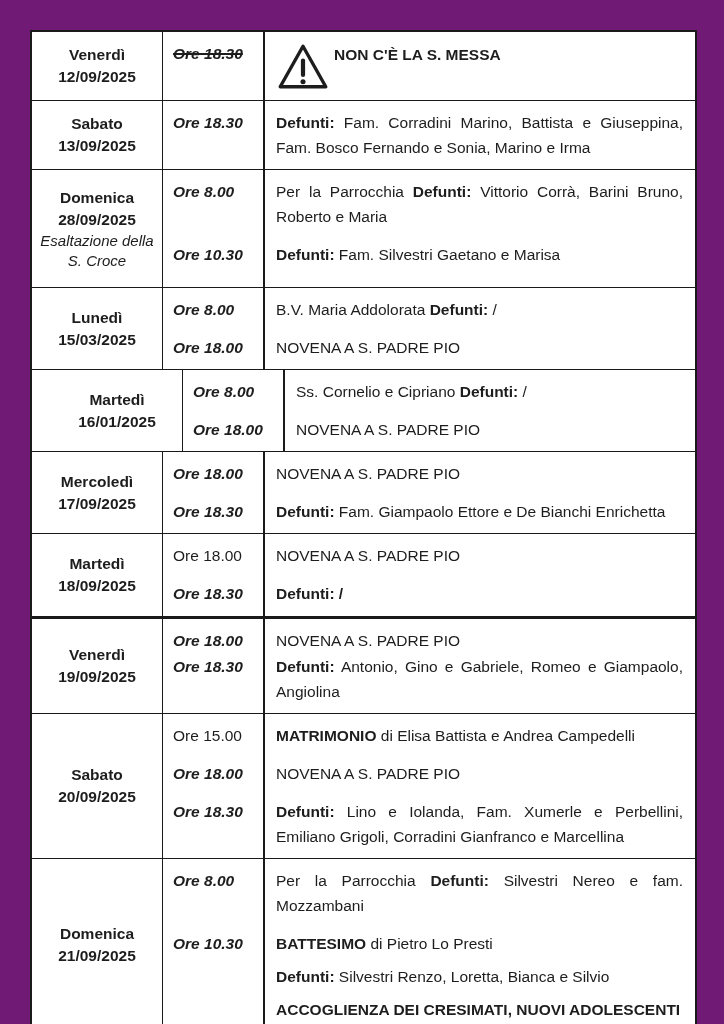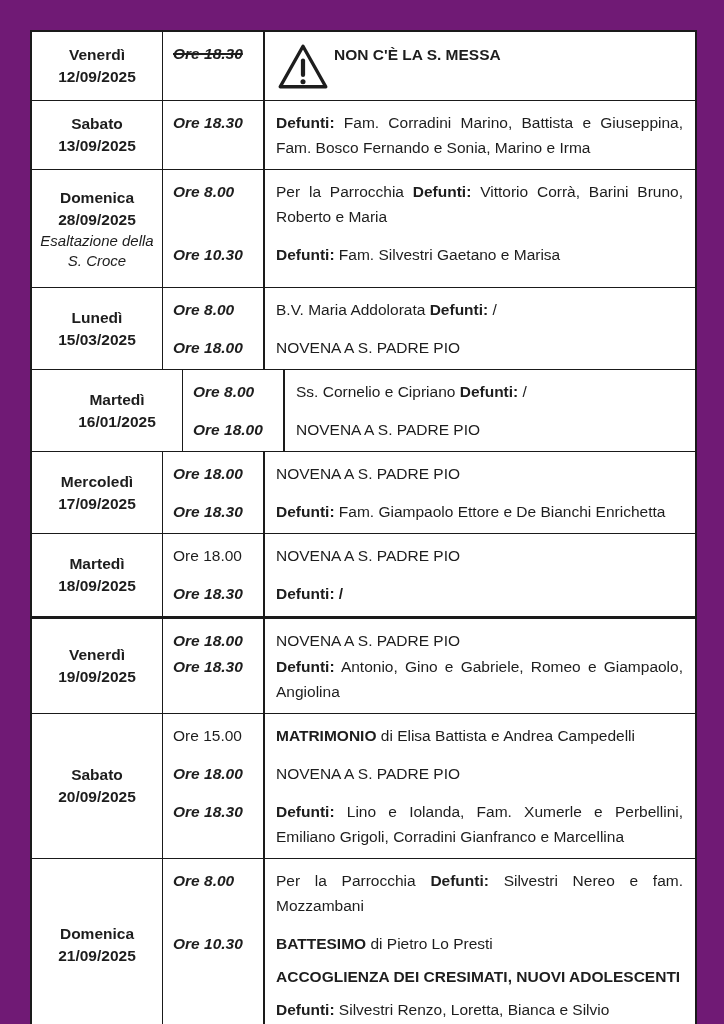--- a/index.html
+++ b/index.html
@@ -352,21 +352,21 @@
               <div class="paras">
                 <div class="para justify"><span class="seg i">Per la Parrocchia </span><span class="seg b">Defunti:</span><span class="seg"> Silvestri Nereo e fam. Mozzambani</span></div>
               </div>
             </div>
           </div>
           <div class="entry">
             <div class="time-cell"><span class="time b">Ore 10.30</span></div>
             <div class="content-cell">
               <div class="paras">
                 <div class="para"><span class="seg b">BATTESIMO</span><span class="seg"> di </span><span class="seg i">Pietro Lo Presti</span></div>
+                <div class="para"><span class="seg b">Defunti:</span><span class="seg"> Silvestri Renzo, Loretta, Bianca e Silvio</span></div>
                 <div class="para"><span class="seg b">ACCOGLIENZA DEI CRESIMATI, NUOVI ADOLESCENTI</span></div>
-                <div class="para"><span class="seg b">Defunti:</span><span class="seg"> Silvestri Renzo, Loretta, Bianca e Silvio</span></div>
               </div>
             </div>
           </div>
         </div>
       </div>
     </div>
 </div>
 
 </body></html>

